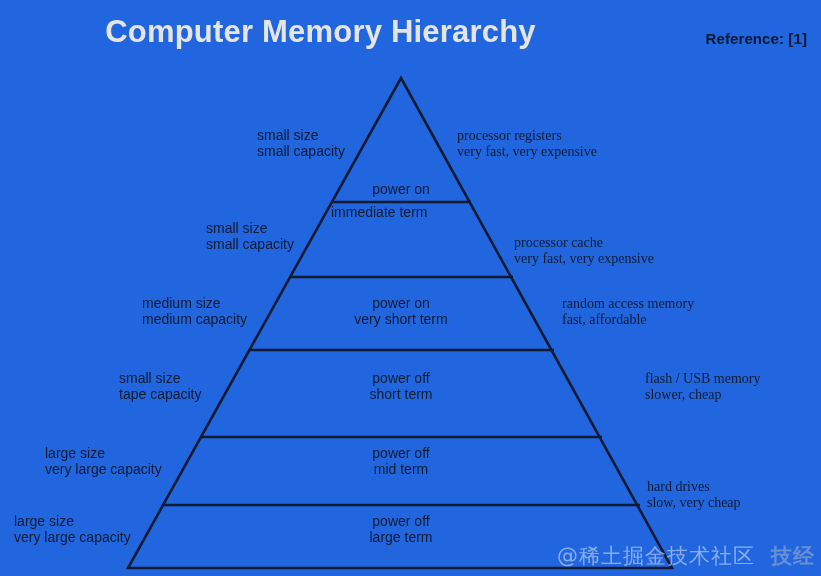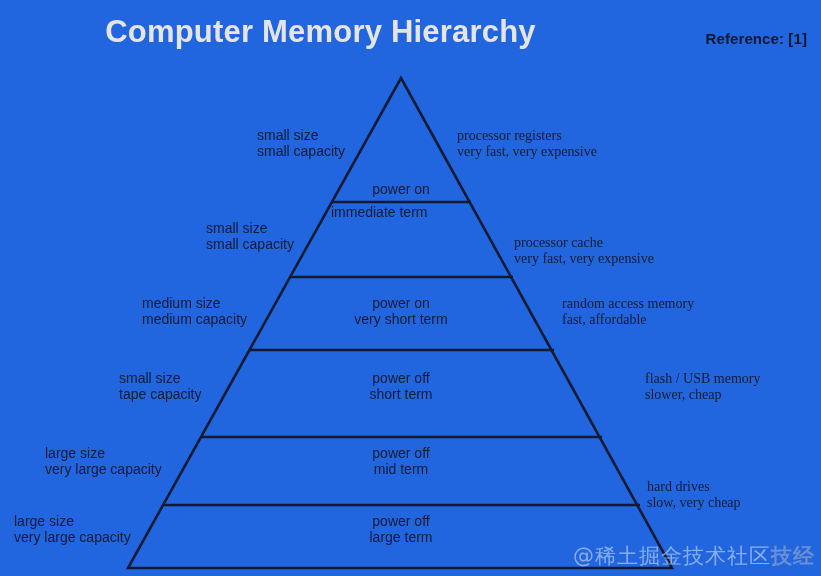--- a/index.html
+++ b/index.html
@@ -71,20 +71,21 @@
     bottom: 6px;
     font-size: 21px;
     color: rgba(220, 232, 252, 0.55);
     letter-spacing: 1px;
     white-space: nowrap;
     font-family: "DejaVu Sans", sans-serif;
   }
   #watermark .wm-tail {
     color: rgba(120, 150, 210, 0.85);
     font-weight: bold;
+    margin-left: 16px;
   }
 </style>
 </head>
 <body>
 
 <div id="page">
 
   <div id="page-title">Computer Memory Hierarchy</div>
   <div id="reference">Reference: [1]</div>
 

